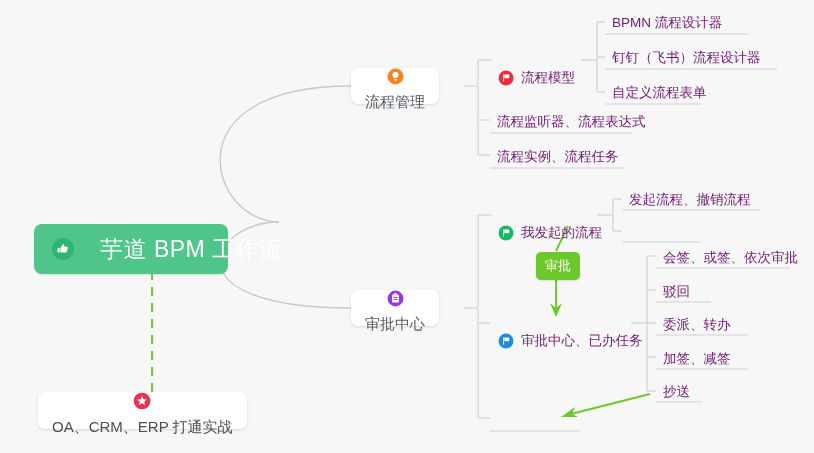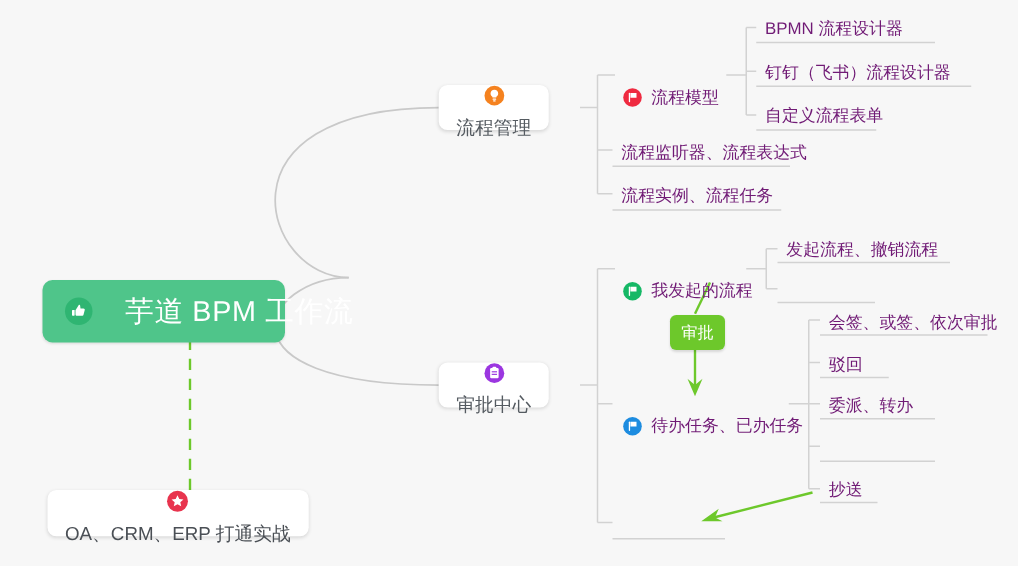--- a/index.html
+++ b/index.html
@@ -232,31 +232,34 @@
   </div>
 
   <div class="node leaf flagged" style="left:492px;top:308px;">
     <span class="ico">
       <svg width="16" height="16" viewBox="0 0 20 20">
         <circle cx="10" cy="10" r="9.3" fill="#1d8ce0"></circle>
         <rect x="6.3" y="5.3" width="1.3" height="9.4" rx=".6" fill="#ffffff"></rect>
         <path d="M7.9 5.6h6.1v4.6H7.9z" fill="#ffffff"></path>
       </svg>
     </span>
-    <span>待办任务、已办任务</span>
+    <span>审批中心、已办任务</span>
   </div>
 
   <div class="node leaf" style="left:656px;top:243px;">
     <span>会签、或签、依次审批</span>
   </div>
   <div class="node leaf" style="left:656px;top:277px;">
     <span>驳回</span>
   </div>
   <div class="node leaf" style="left:656px;top:310px;">
     <span>委派、转办</span>
+  </div>
+  <div class="node leaf" style="left:656px;top:344px;">
+    <span>加签、减签</span>
   </div>
   <div class="node leaf" style="left:656px;top:377px;">
     <span>抄送</span>
   </div>
 
 
   <div class="node tag-shenpi">
     <span>审批</span>
   </div>
 

